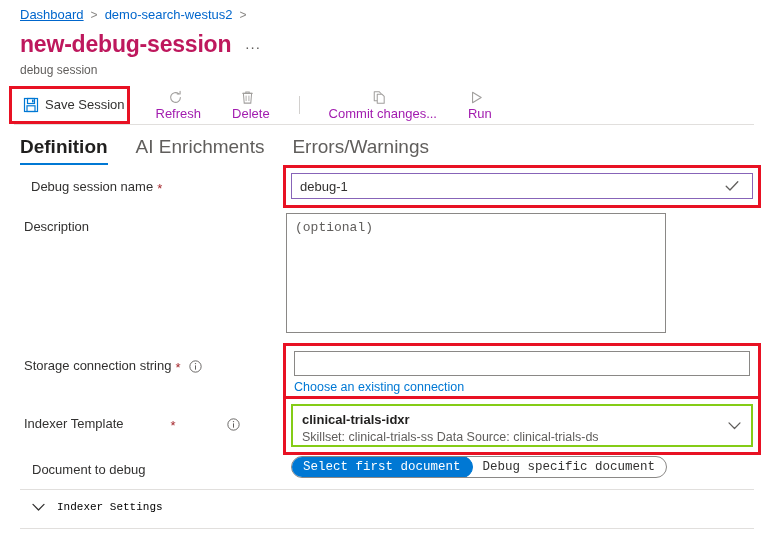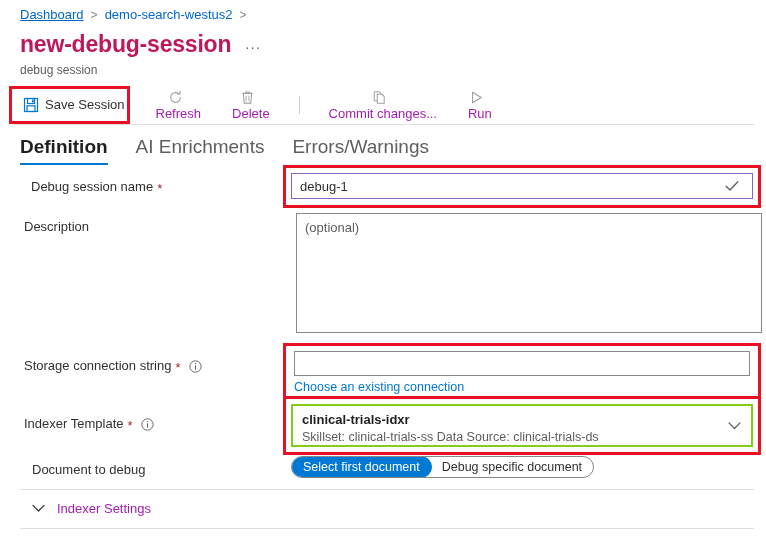--- a/index.html
+++ b/index.html
@@ -313,22 +313,23 @@
     left: 32px;
     display: flex;
     align-items: center;
     cursor: pointer;
   }
   .acc-chev {
     margin-right: 12px;
     display: inline-flex;
   }
   .acc-label {
-    font-size: 13px;
-    color: #a21caf;
+    font-size: 11px;
+    color: #000000;
+    font-family: Liberation Mono, monospace;
   }
 
   
   .redbox {
     position: absolute;
     border: 3px solid #e81123;
     box-sizing: border-box;
     pointer-events: none;
   }
 </style>
@@ -425,38 +426,38 @@
   <span class="check-ico" style="left:725px; top:10px;">
     <svg width="14" height="12" viewBox="0 0 14 12">
       <path d="M1.2 6.2 L5 10 L12.8 1.8" fill="none" stroke="#605e5c" stroke-width="1.3" stroke-linecap="round" stroke-linejoin="round"></path>
     </svg>
   </span>
   <div class="redbox" style="left:283px; top:-5px; width:478px; height:43px;"></div>
 
   <div class="field-label" style="left:24px; top:48px;">
     <span>Description</span>
   </div>
-  <textarea class="txt-area" style="left: 296px; top: 43px; width: 466px; height: 120px;" placeholder="(optional)"></textarea>
+  <textarea class="txt-area" style="left: 286px; top: 43px; width: 380px; height: 120px; font-family: Liberation Mono, monospace;" placeholder="(optional)"></textarea>
 
   <div class="field-label" style="left:24px; top:187px;">
     <span>Storage connection string</span>
     <span class="req">*</span>
     <span class="info-ico">
       <svg width="13" height="13" viewBox="0 0 14 14">
         <circle cx="7" cy="7" r="6.1" fill="none" stroke="#605e5c" stroke-width="1"></circle>
         <circle cx="7" cy="3.9" r="0.75" fill="#605e5c"></circle>
         <line x1="7" y1="5.8" x2="7" y2="10.4" stroke="#605e5c" stroke-width="1.1"></line>
       </svg>
     </span>
   </div>
   <input class="txt-input" type="text" style="left: 294px; top: 181px; width: 456px; height: 25px;" value="">
   <div class="sub-link" style="left:294px; top:209px;">Choose an existing connection</div>
   <div class="redbox" style="left:283px; top:173px; width:478px; height:56px;"></div>
 
-  <div class="field-label" style="left:24px; top:245px;">
+  <div class="field-label" style="left:24px; top:245px;gap:43px;">
     <span>Indexer Template</span>
     <span class="req">*</span>
     <span class="info-ico">
       <svg width="13" height="13" viewBox="0 0 14 14">
         <circle cx="7" cy="7" r="6.1" fill="none" stroke="#605e5c" stroke-width="1"></circle>
         <circle cx="7" cy="3.9" r="0.75" fill="#605e5c"></circle>
         <line x1="7" y1="5.8" x2="7" y2="10.4" stroke="#605e5c" stroke-width="1.1"></line>
       </svg>
     </span>
   </div>
@@ -467,21 +468,21 @@
       <svg width="13" height="9" viewBox="0 0 13 9">
         <path d="M1 1.4 L6.5 7 L12 1.4" fill="none" stroke="#605e5c" stroke-width="1.25" stroke-linecap="round" stroke-linejoin="round"></path>
       </svg>
     </span>
   </div>
   <div class="redbox" style="left:283px; top:226px; width:478px; height:59px;"></div>
 
   <div class="field-label" style="left:32px; top:291px;">
     <span>Document to debug</span>
   </div>
-  <div class="pill-group" style="left:291px; top:286px;">
+  <div class="pill-group" style="left:291px; top:286px;font-family:Liberation Mono, monospace;">
     <div class="pill selected">Select first document</div>
     <div class="pill">Debug specific document</div>
   </div>
 </div>
 
 <div class="acc-rule" style="top:489px;"></div>
 <div class="acc-row" style="top:501px;">
   <span class="acc-chev">
     <svg width="13" height="9" viewBox="0 0 13 9">
       <path d="M1 1.4 L6.5 7 L12 1.4" fill="none" stroke="#323130" stroke-width="1.25" stroke-linecap="round" stroke-linejoin="round"></path>

